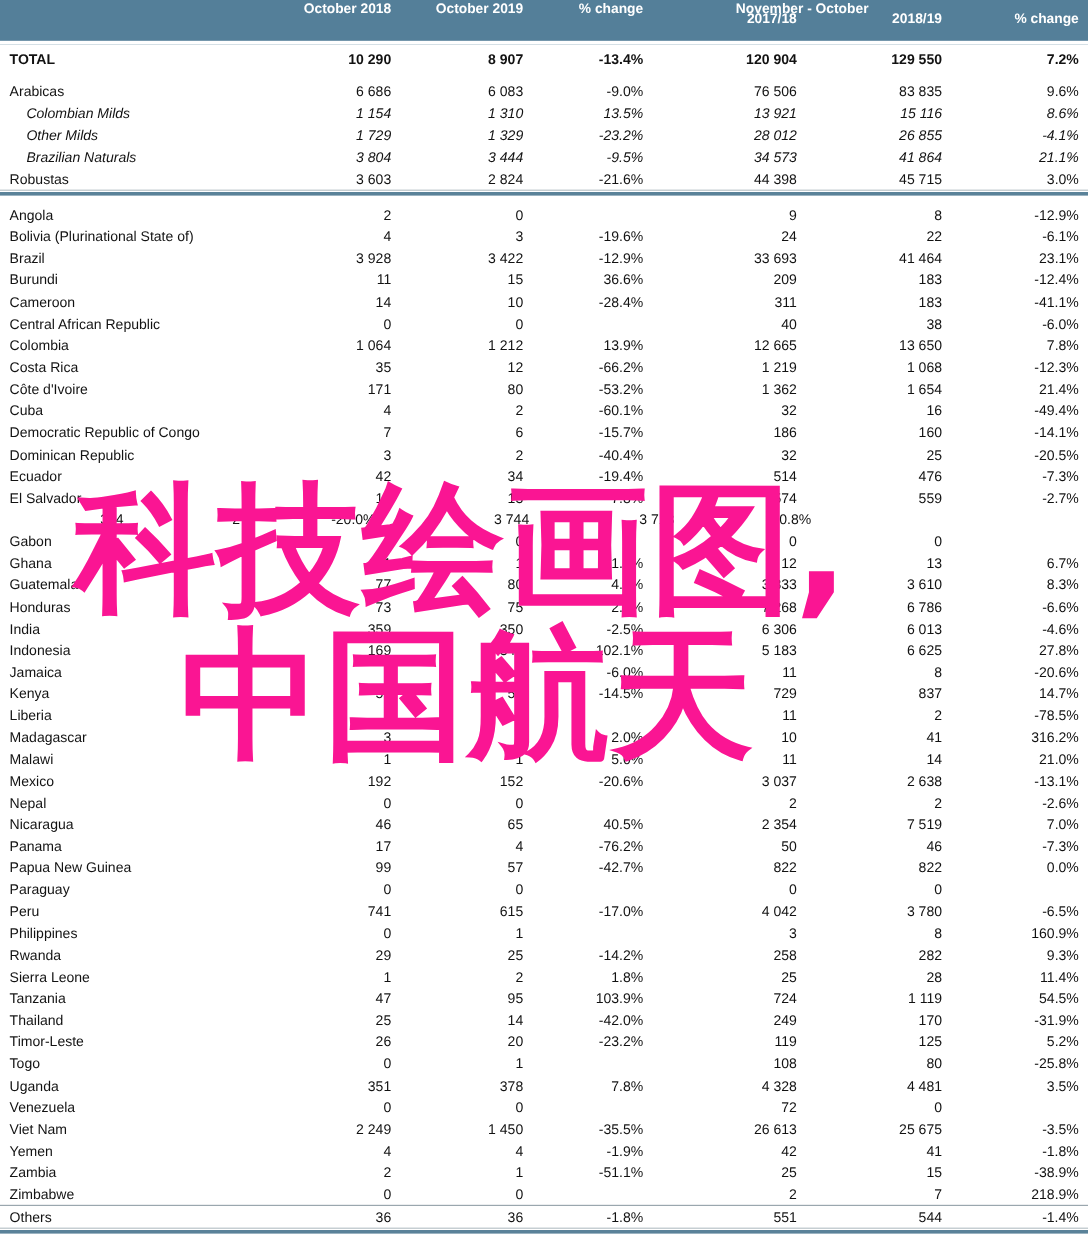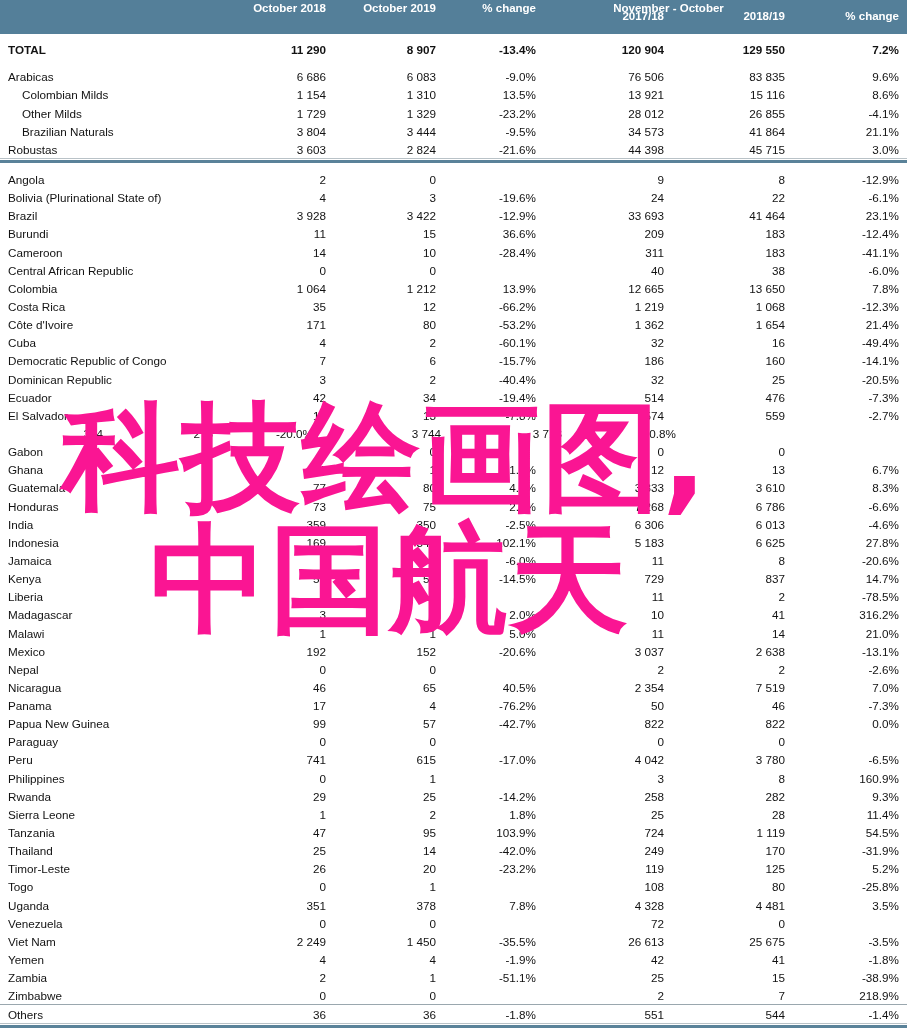--- a/index.html
+++ b/index.html
@@ -83,21 +83,21 @@
     text-align: right;
     box-sizing: border-box;
     padding-right: 8px;
   }
   .cell.name {
     text-align: left;
     padding-left: 8px;
     padding-right: 2px;
   }
   .row.total .cell { font-weight: bold; }
-  .row.ital .cell { }
+  .row.ital .cell { font-style: italic; }
   .row.ital .cell.name { padding-left: 22px; }
   .rule-thick {
     height: 3px;
     background: #5a8299;
     margin-top: 1px;
   }
   .rule-thin {
     height: 1px;
     background: #b9c2c7;
   }
@@ -158,21 +158,21 @@
       <div class="hc c-3 blank">&nbsp;</div>
       <div class="hc c-4">2017/18</div>
       <div class="hc c-5">2018/19</div>
       <div class="hc c-6">% change</div>
     </div>
   </div>
 
   <div class="tbody" id="tbody">
       <div class="row total">
         <div class="cell name c-name">TOTAL</div>
-        <div class="cell c-1">11 290</div>
+        <div class="cell c-1">10 290</div>
         <div class="cell c-2">8 907</div>
         <div class="cell c-3">-13.4%</div>
         <div class="cell c-4">120 904</div>
         <div class="cell c-5">129 550</div>
         <div class="cell c-6">7.2%</div>
       </div>
       <div class="row spacer" style="height: 9px;"></div>
       <div class="row">
         <div class="cell name c-name">Arabicas</div>
         <div class="cell c-1">6 686</div>

